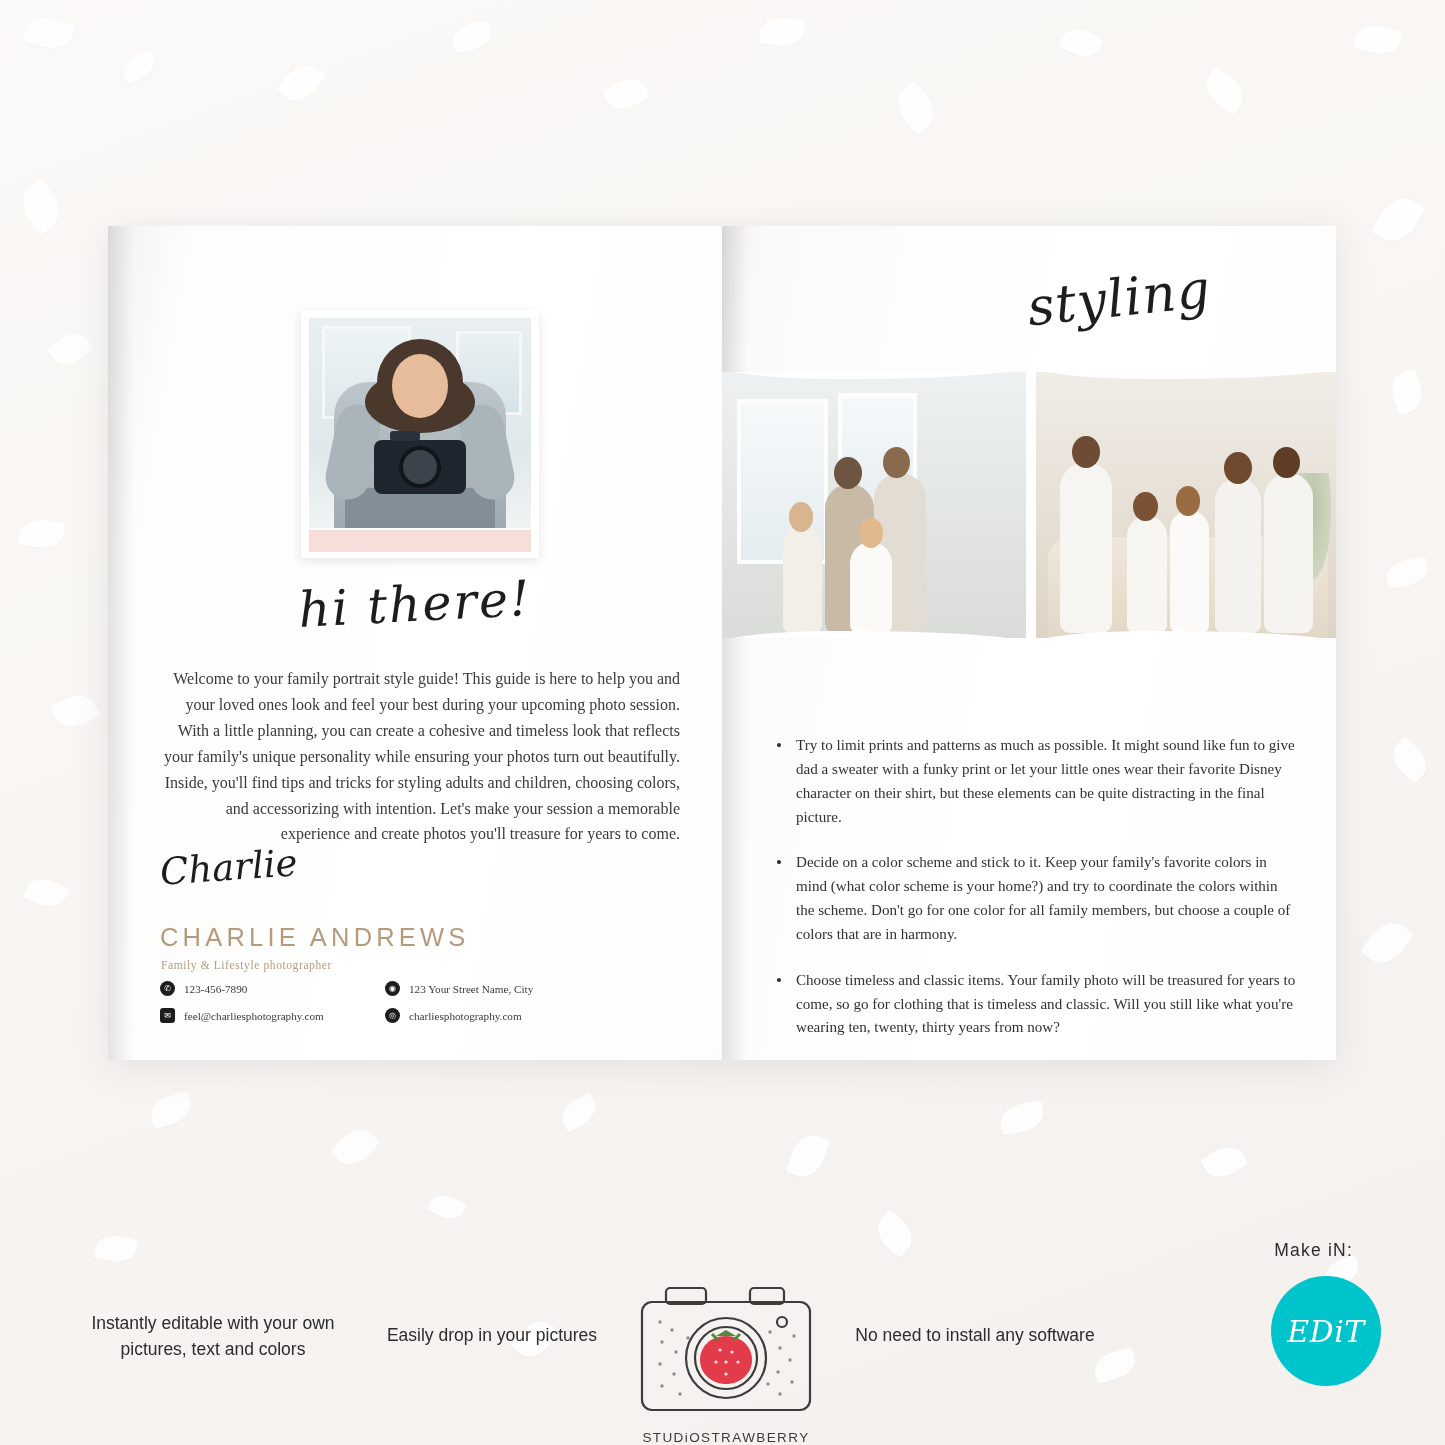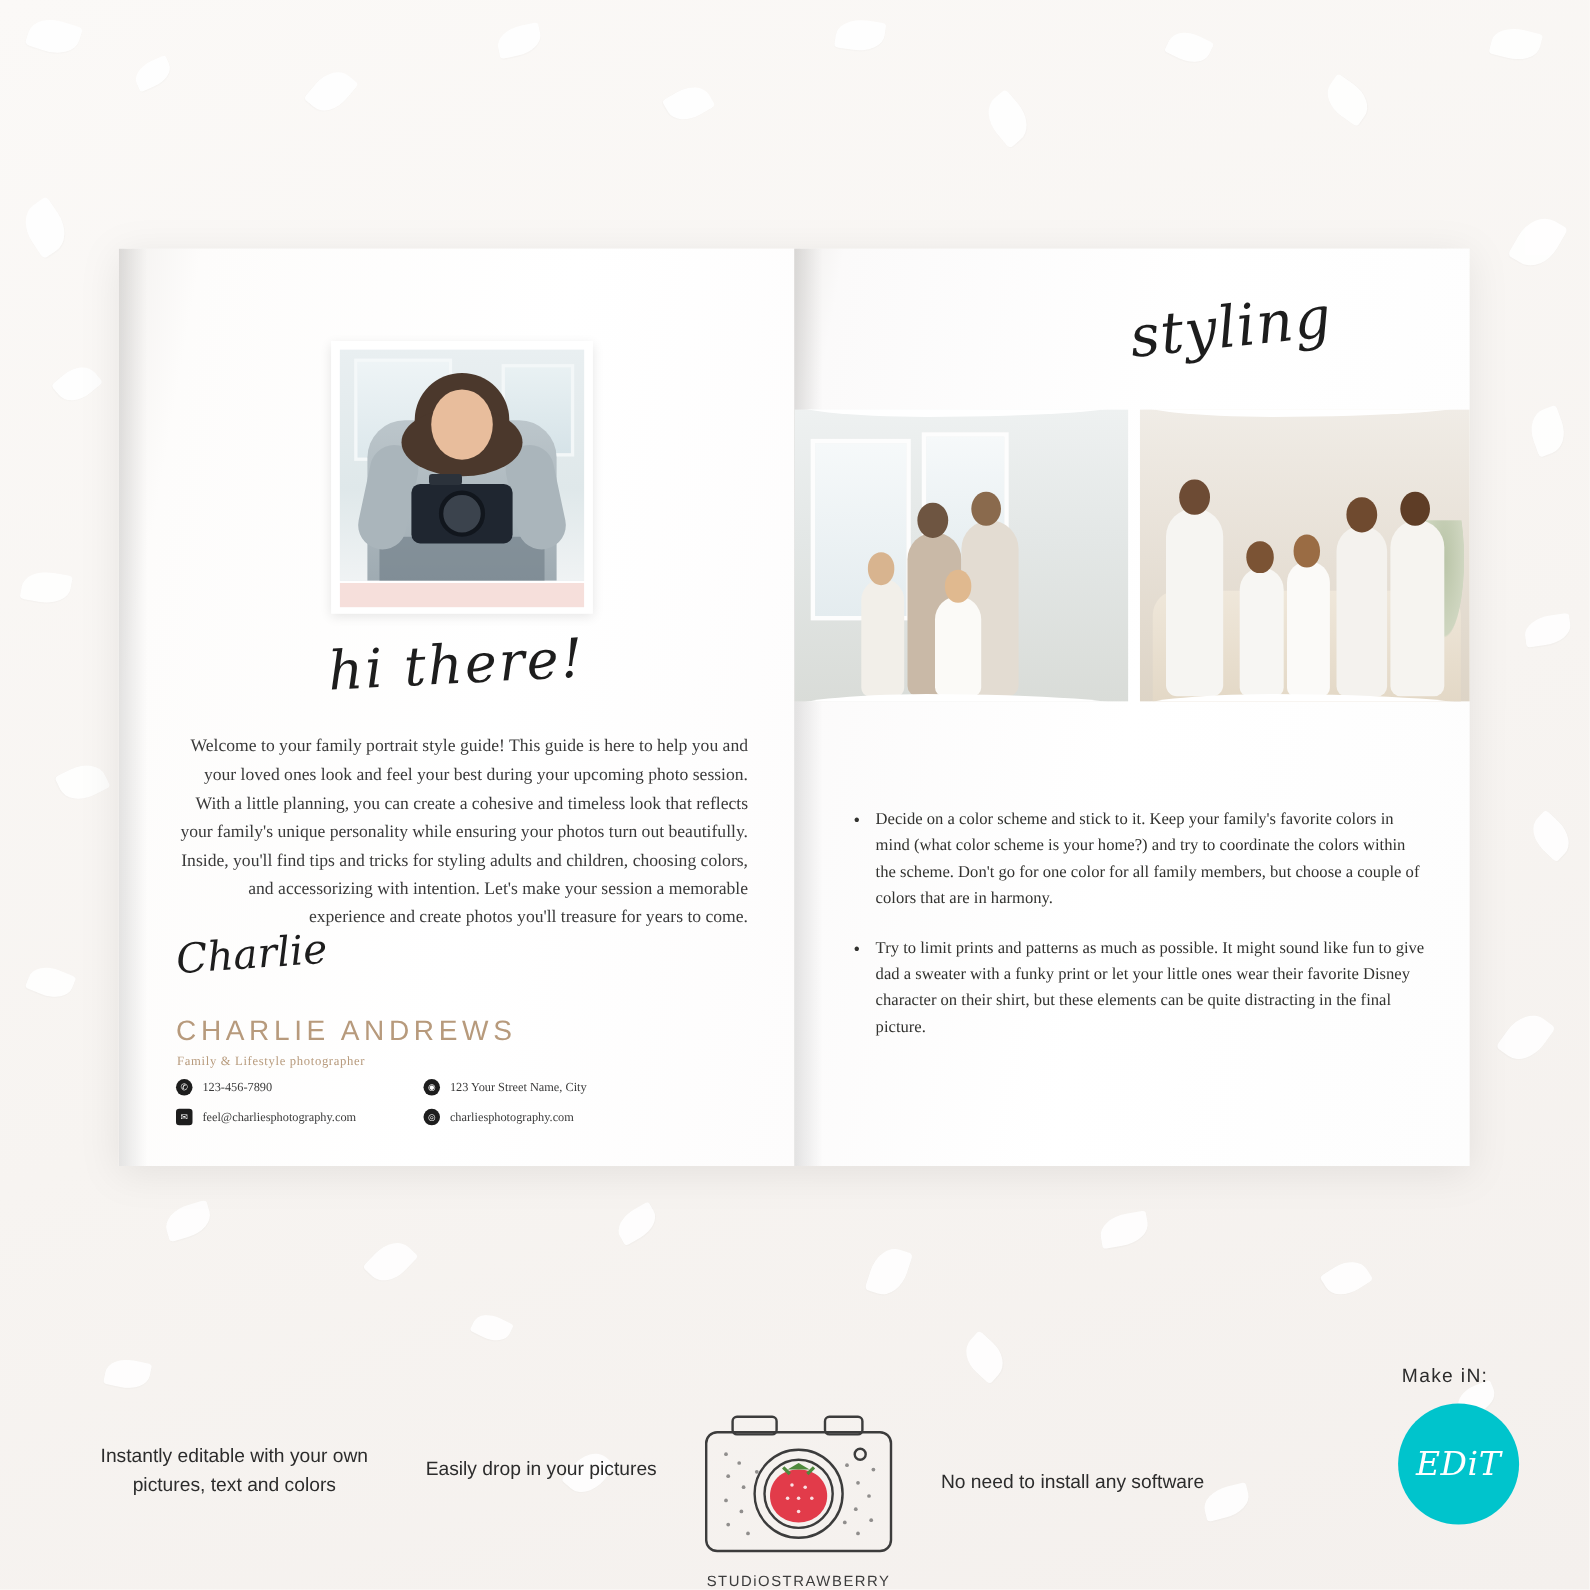--- a/index.html
+++ b/index.html
@@ -267,21 +267,21 @@
   .feat {
     position: absolute;
     text-align: center;
     font-family: "Liberation Sans", sans-serif;
     font-size: 17.5px;
     line-height: 1.5;
     color: #2c2c2c;
   }
   .feat1 { left: 74px;  top: 78px; width: 278px; }
   .feat2 { left: 372px; top: 90px; width: 240px; }
-  .feat3 { left: 836px; top: 90px; width: 278px; margin-top: 12px; }
+  .feat3 { left: 836px; top: 90px; width: 278px; }
 
   .cam-logo { position:absolute; left: 632px; top: 38px; width: 188px; height: 160px; }
   .logo-text {
     position:absolute; left: 615px; top: 198px; width: 222px;
     text-align:center; font-family:"Liberation Sans", sans-serif;
     font-size: 13.5px; letter-spacing: 1.4px; color:#3c3c3c;
   }
   .edit-in {
     position:absolute; right: 92px; top: 8px;
     font-family:"Liberation Sans", sans-serif;
@@ -422,22 +422,23 @@
             <div class="pers" style="left:59%; width:15%; height:58%; background:#f4f2ee;"></div>
             <div class="head" style="left:62%; bottom:58%; width:9%; height:12%; background:#6f4a2f;"></div>
             <div class="pers" style="left:75%; width:16%; height:60%; background:#f6f4f0;"></div>
             <div class="head" style="left:78%; bottom:60%; width:9%; height:12%; background:#5e3d26;"></div>
           </div>
         </div>
       </div>
 
 
       <ul class="bullets">
+        <li>Try to limit prints and patterns as much as possible. It might sound like fun to give dad a sweater with a funky print or let your little ones wear their favorite Disney character on their shirt, but these elements can be quite distracting in the final picture.</li>
         <li>Decide on a color scheme and stick to it. Keep your family's favorite colors in mind (what color scheme is your home?) and try to coordinate the colors within the scheme. Don't go for one color for all family members, but choose a couple of colors that are in harmony.</li>
-        <li>Try to limit prints and patterns as much as possible. It might sound like fun to give dad a sweater with a funky print or let your little ones wear their favorite Disney character on their shirt, but these elements can be quite distracting in the final picture.</li>
+        <li>Choose timeless and classic items. Your family photo will be treasured for years to come, so go for clothing that is timeless and classic. Will you still like what you're wearing ten, twenty, thirty years from now?</li>
 
       </ul>
     </div>
   </div>
 
   <div class="bottom">
 
     <div class="feat feat1">Instantly editable with your own pictures, text and colors</div>
     <div class="feat feat2">Easily drop in your pictures</div>
     <div class="feat feat3">No need to install any software</div>

